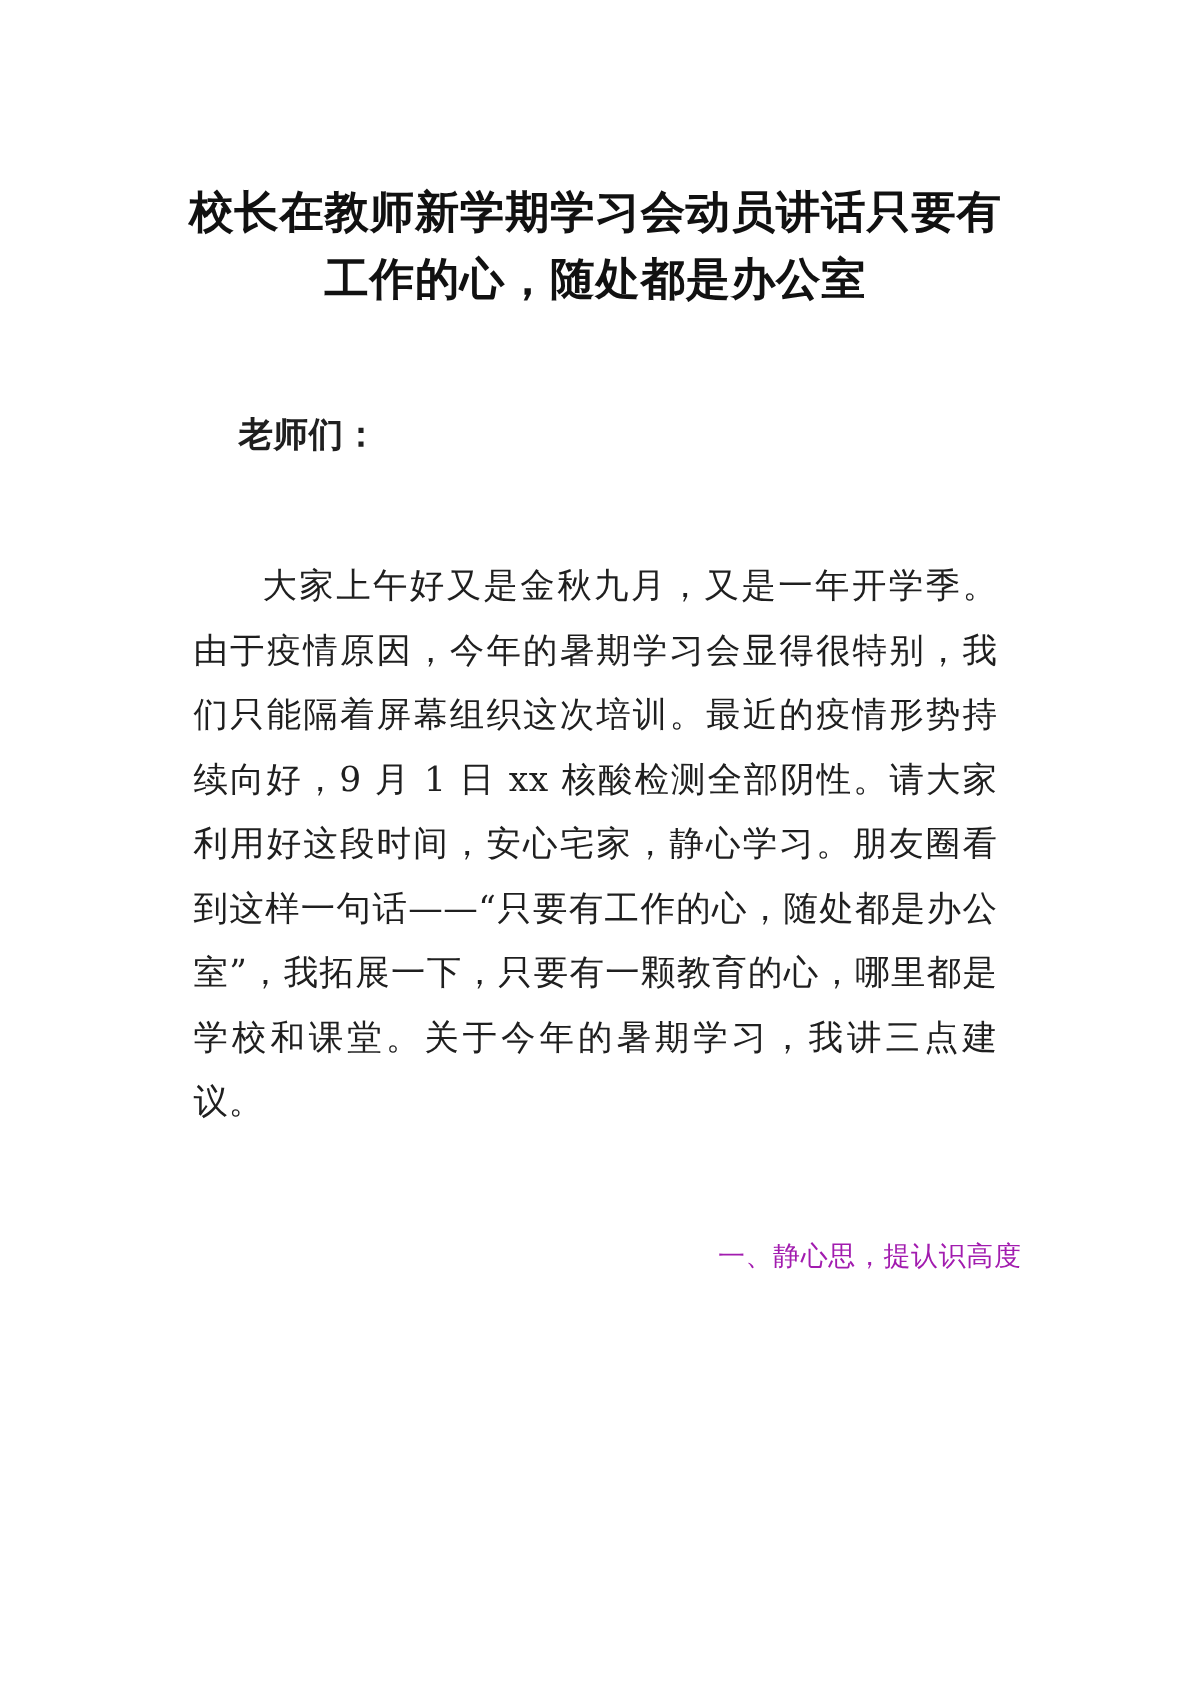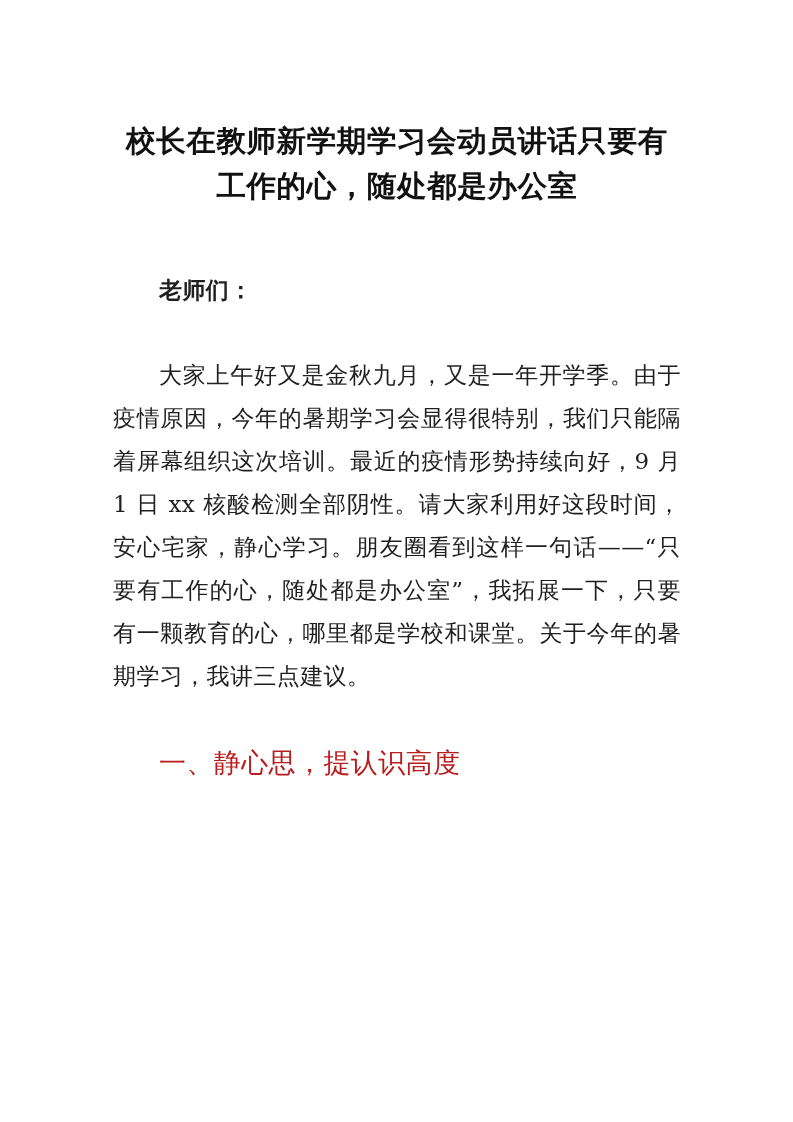--- a/index.html
+++ b/index.html
@@ -43,42 +43,42 @@
     padding-top: 60px;
     font-size: 23px;
     line-height: 43px;
     text-align: left;
     text-indent: 46px;
     letter-spacing: 0.4px;
     color: #1f1f1f;
     font-weight: bold;
   }
   .para {
-    margin: 0;
+    margin: 16px;
     padding-top: 43px;
     font-size: 23px;
     line-height: 43px;
     text-align: justify;
     text-align-last: left;
     text-justify: inter-character;
     text-indent: 46px;
     letter-spacing: 0.4px;
     color: #1f1f1f;
     word-break: break-all;
   }
   .section-heading {
     margin: 0;
     padding-top: 43px;
-    font-size: 27px;
+    font-size: 18px;
     font-weight: normal;
     line-height: 43px;
-    text-align: left;
+    text-align: right;
     text-indent: 46px;
     letter-spacing: 0.4px;
-    color: #b91c1c;
+    color: #a21caf;
   }
 </style>
 </head>
 <body>
 
 <div class="page">
   <div class="content">
 
     <h1 class="doc-title">校长在教师新学期学习会动员讲话只要有工作的心，随处都是办公室</h1>
 

